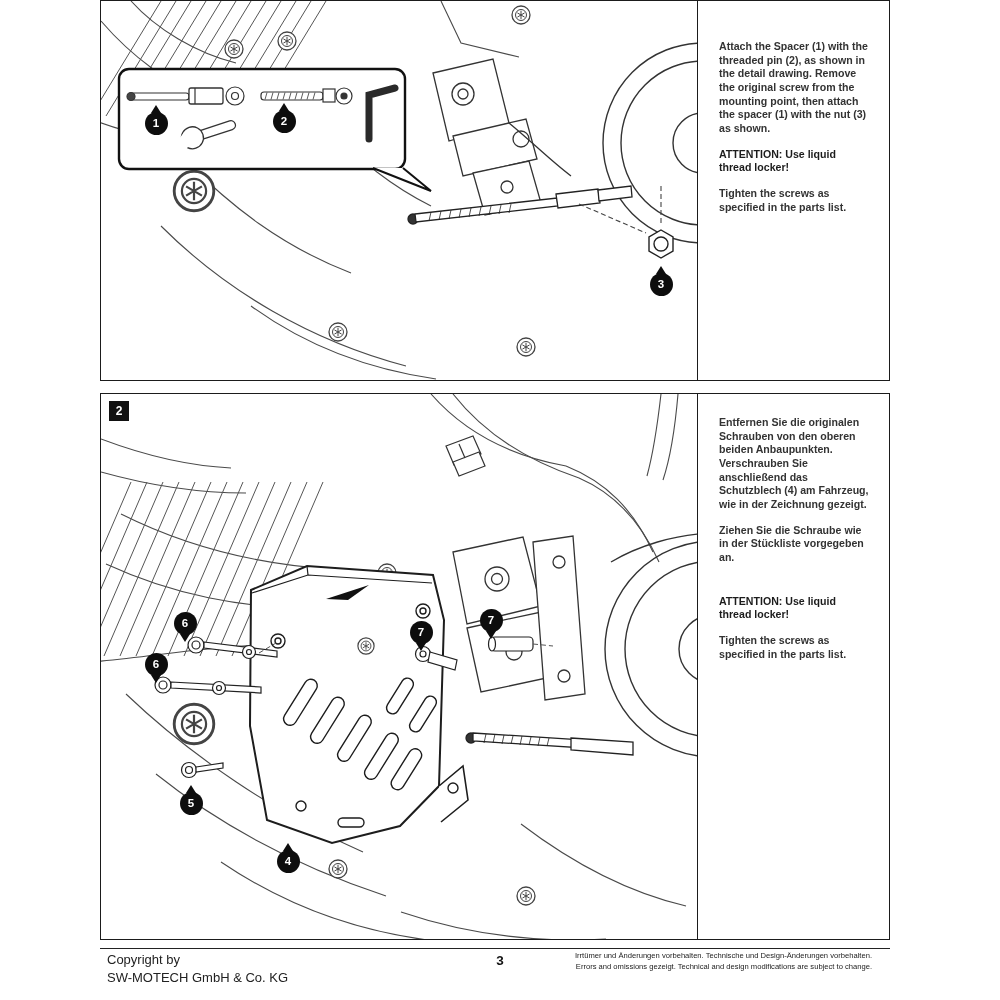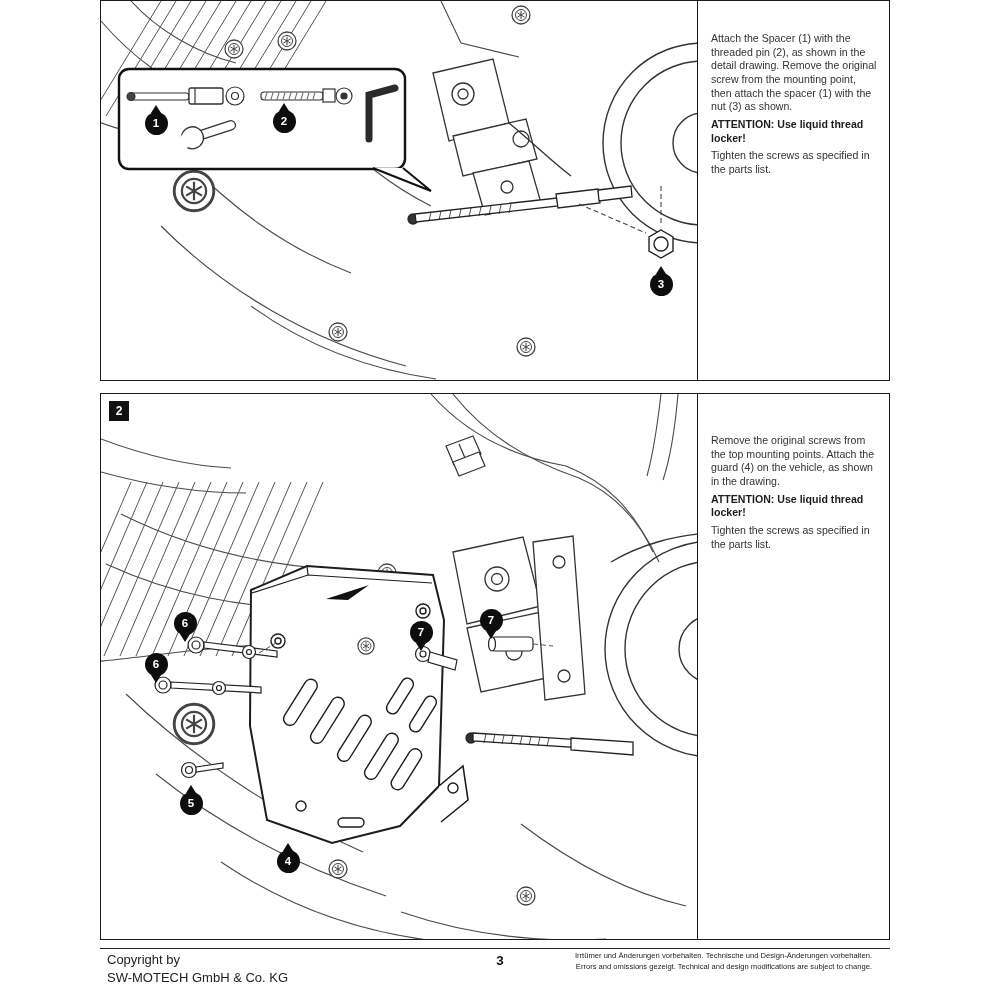--- a/index.html
+++ b/index.html
@@ -10,21 +10,21 @@
            border:1.6px solid #1b1b1b; box-sizing:border-box; display:flex; }
   #panel1 { top:0; height:381px; }
   #panel2 { top:393px; height:547px; }
 
   .drawing { position:relative; flex:0 0 597px; width:597px; border-right:1.6px solid #1b1b1b;
              box-sizing:border-box; overflow:hidden; background:#fff; }
   .drawing svg { display:block; }
 
   .instructions { flex:1; padding:10px 8px 8px 9px; font-size:10.6px; line-height:1.29; color:#333; }
   #panel1 .instructions { padding-top:27px; }
-  .instructions p { margin:4px; }
+  .instructions p { margin:12px;font-weight:bold; }
   .attn { font-weight:bold; color:#1c1c1c; }
   .lang-block + .lang-block { margin-top:30px; }
 
   .step-label { position:absolute; top:7px; left:8px; width:20px; height:20px; background:#111;
                 color:#fff; font-size:12px; font-weight:bold; display:flex; align-items:center;
                 justify-content:center; z-index:6; }
 
   .callout { position:absolute; width:23px; height:23px; margin-left:-11.5px; margin-top:-11.5px;
              background:#0d0d0d; border-radius:50%; color:#fff; font-size:11.5px; font-weight:bold;
              display:flex; align-items:center; justify-content:center; z-index:5; }
@@ -346,23 +346,24 @@
       </svg>
       <div class="callout tail-down" style="left:84px; top:229px;">6</div>
       <div class="callout tail-down" style="left:55px; top:270px;">6</div>
       <div class="callout tail-up" style="left:90px; top:409px;">5</div>
       <div class="callout tail-up" style="left:187px; top:467px;">4</div>
       <div class="callout tail-down" style="left:320px; top:238px;">7</div>
       <div class="callout tail-down" style="left:390px; top:226px;">7</div>
     </div>
     <div class="instructions">
       <div class="lang-block">
+        <p>Entfernen Sie die originalen Schrauben von den oberen beiden Anbaupunkten. Verschrauben Sie anschließend das Schutzblech (4) am Fahrzeug, wie in der Zeichnung gezeigt.</p>
+        <p>Ziehen Sie die Schraube wie in der Stückliste vorgegeben an.</p>
       </div>
       <div class="lang-block">
-        <p>Remove the original screws from the top mounting points. Attach the guard (4) on the vehicle, as shown in the drawing.</p>
         <p class="attn">ATTENTION: Use liquid thread locker!</p>
         <p>Tighten the screws as specified in the parts list.</p>
       </div>
     </div>
   </section>
 
   <div class="footer-rule"></div>
   <div class="footer-left">
     <div>Copyright by</div>
     <div>SW-MOTECH GmbH &amp; Co. KG</div>

